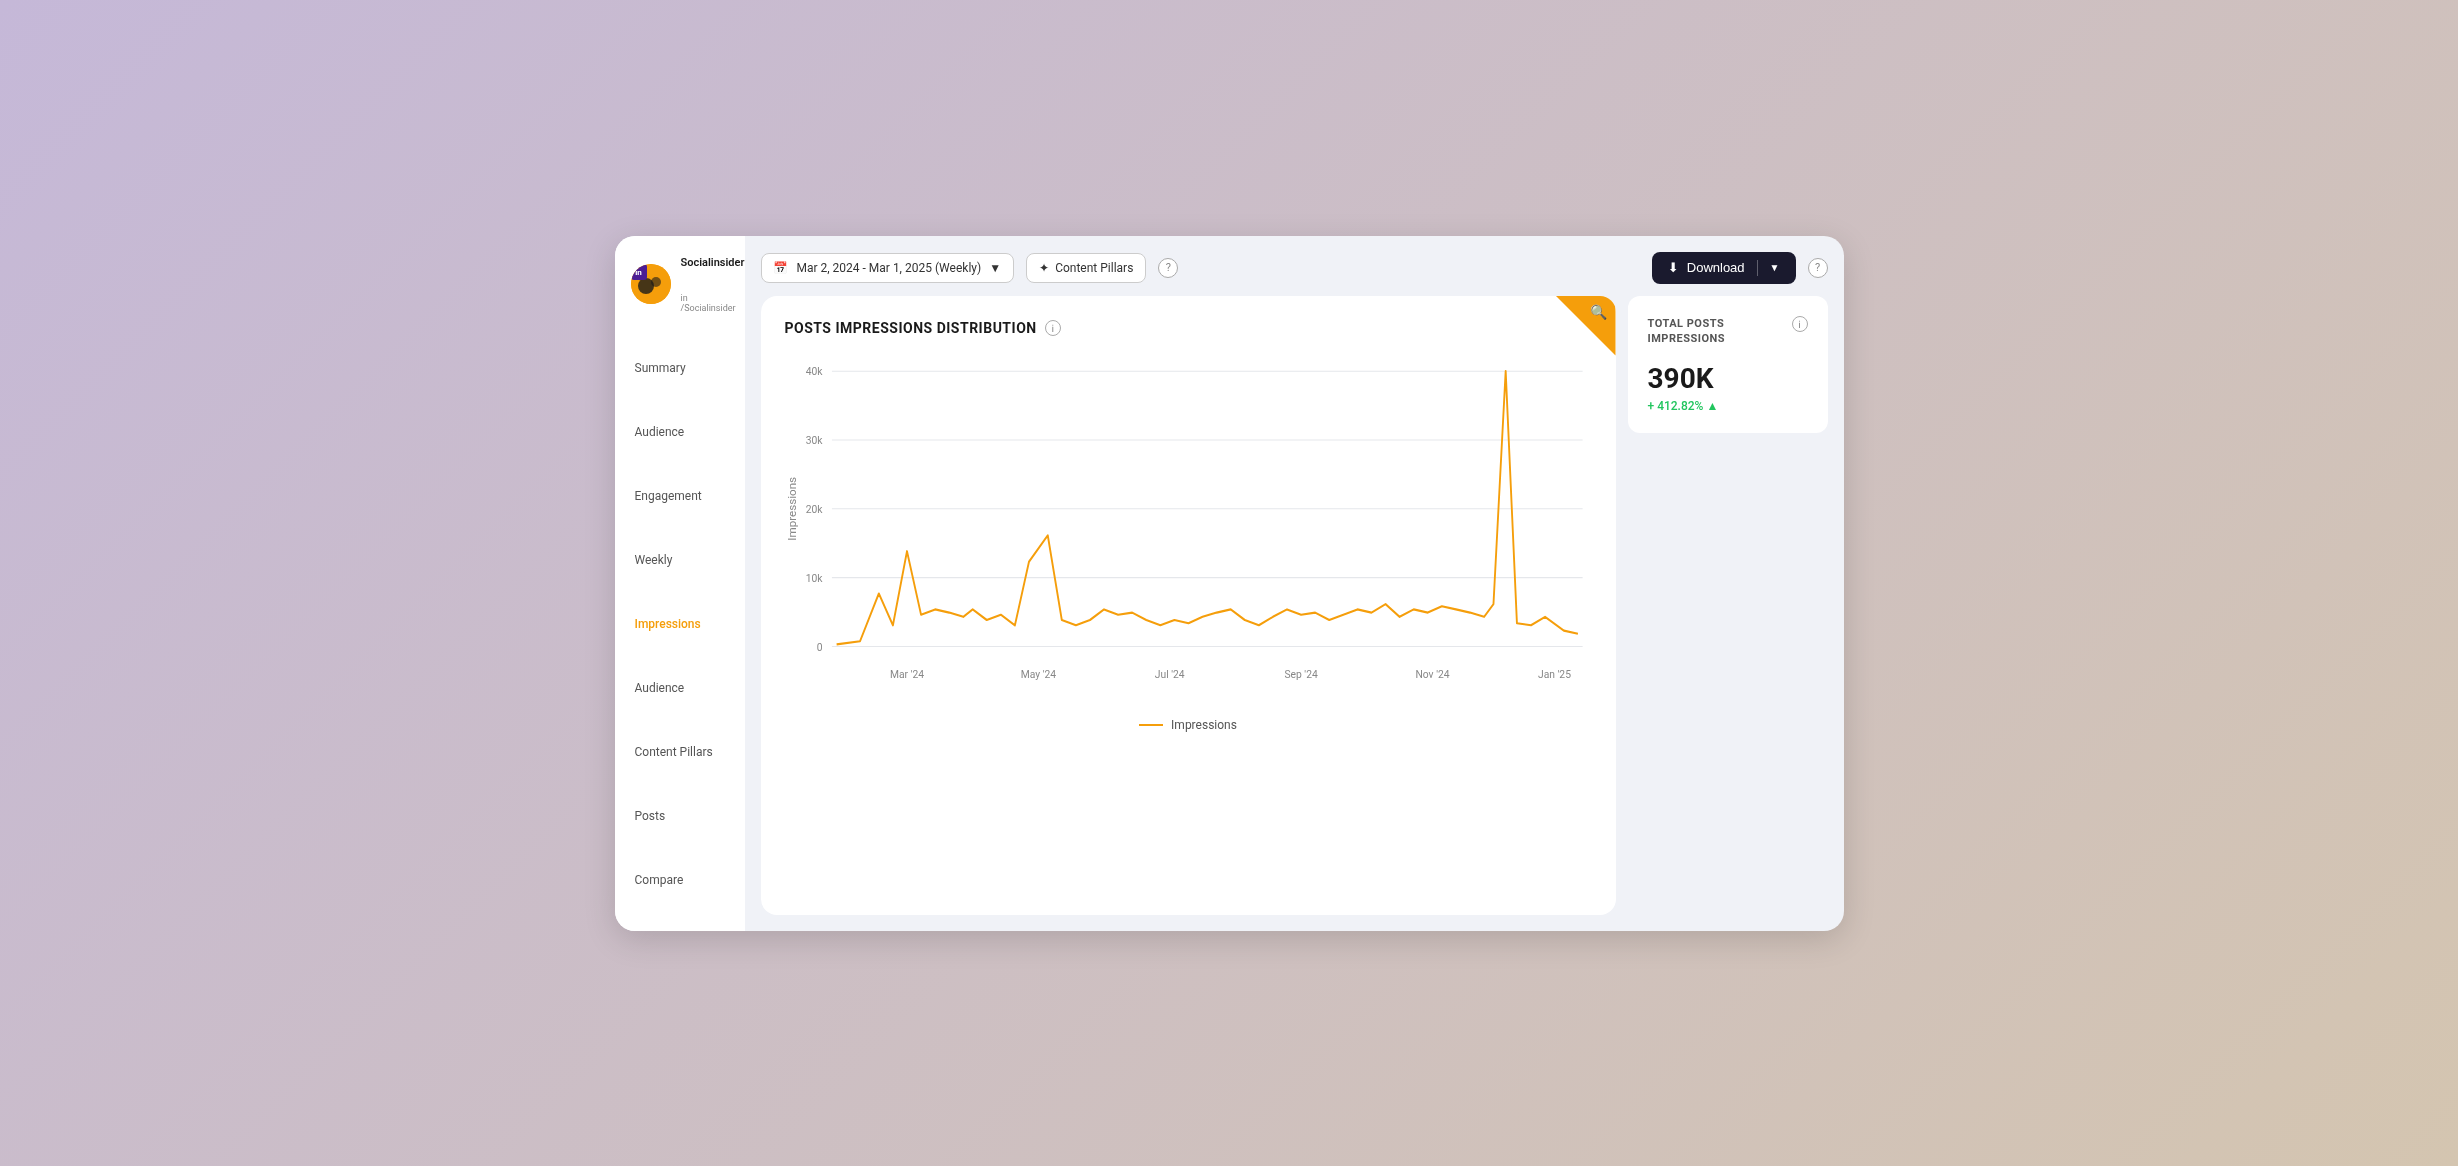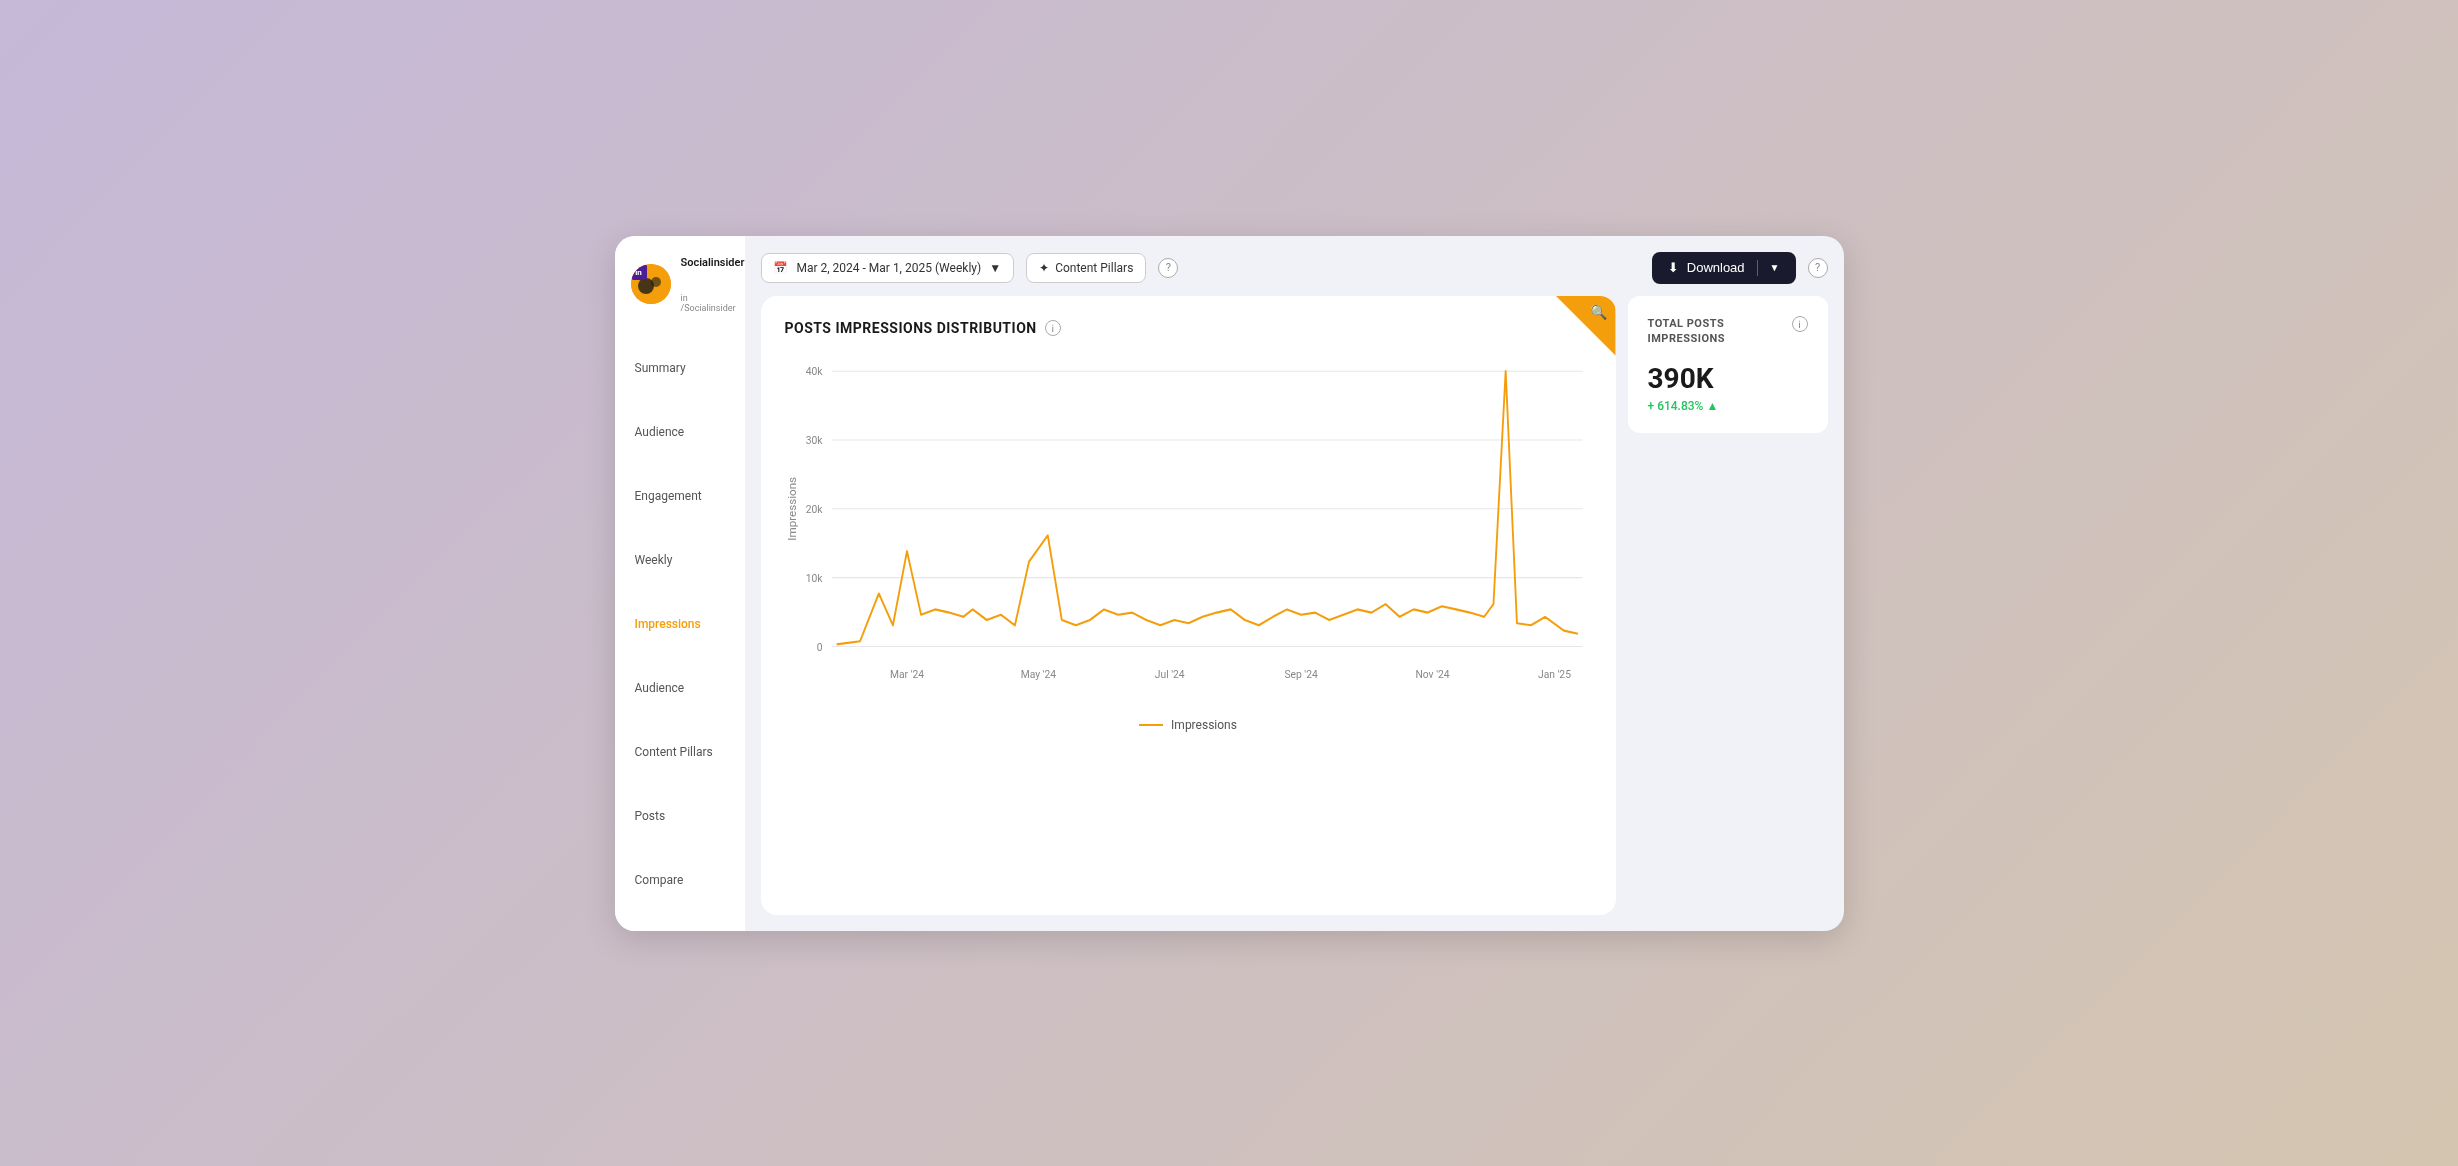--- a/index.html
+++ b/index.html
@@ -459,20 +459,20 @@
       </div>
 
       <div class="stats-panel">
         <div class="stat-card">
           <div style="display:flex; justify-content:space-between; align-items:flex-start;">
             <div class="stat-card-title" style="width:calc(100% - 24px);">TOTAL POSTS IMPRESSIONS</div>
             <div class="stat-info-icon">ℹ</div>
           </div>
           <div class="stat-card-value">390K</div>
           <div class="stat-card-change">
-            <span>+ 614.83%</span>
+            <span>+ 412.82%</span>
             <span>▲</span>
           </div>
         </div>
       </div>
     </div>
   </div>
 </div>
 
 </body></html>

